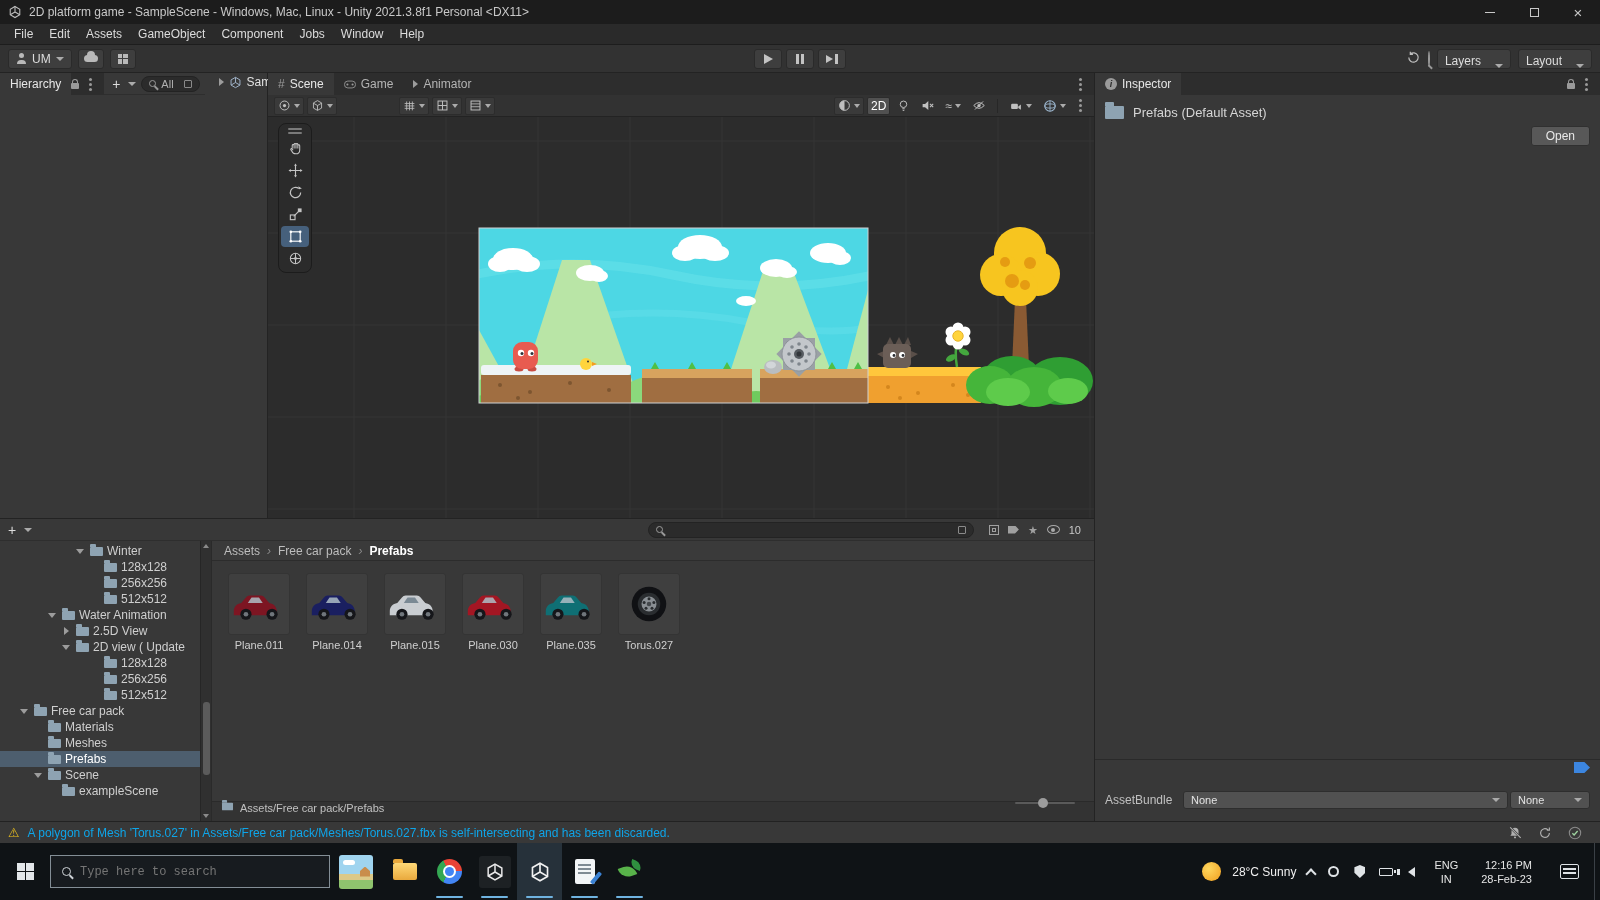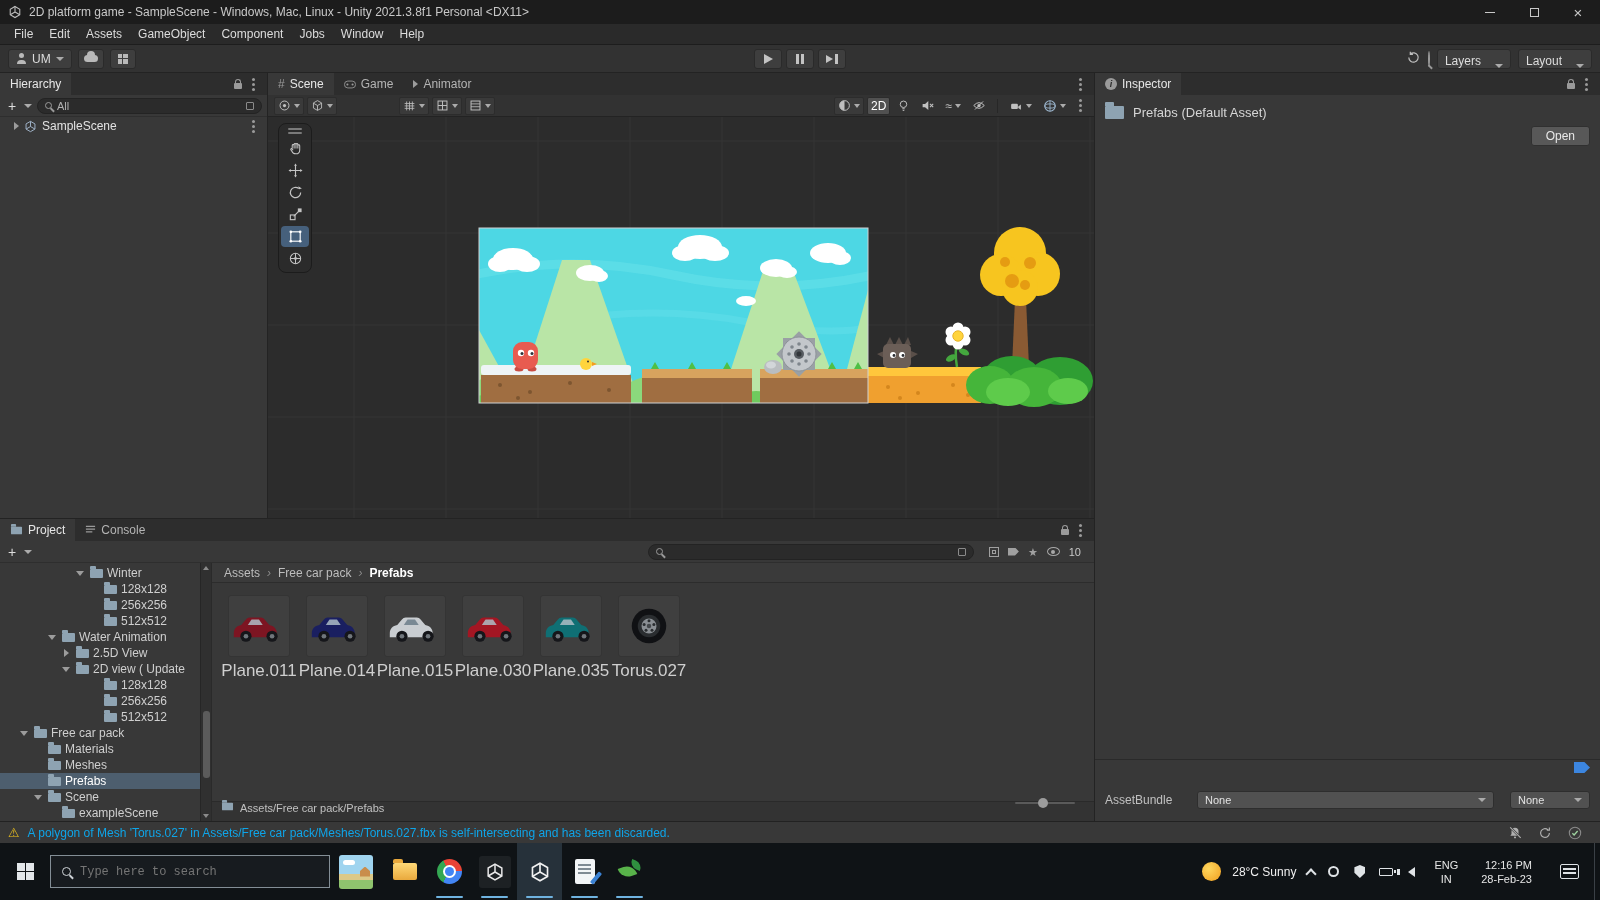--- a/index.html
+++ b/index.html
@@ -57,21 +57,21 @@
 .plus{color:#ddd;font-size:14px;width:14px;text-align:center}
 .plus::before{content:"+"}
 .searchpill{height:16px;background:#2b2b2b;border:1px solid #232323;border-radius:8px;display:flex;align-items:center;padding:0 7px;gap:5px;color:#b0b0b0;font-size:11px}
 .mag{width:7px;height:7px;border:1.5px solid #9a9a9a;border-radius:50%;position:relative;flex:0 0 auto}
 .mag::after{content:"";position:absolute;width:5px;height:1.5px;background:#9a9a9a;transform:rotate(45deg);right:-4px;bottom:-2px}
 .tri-r{width:0;height:0;border-top:4px solid transparent;border-bottom:4px solid transparent;border-left:5px solid #9c9c9c}
 .tri-d{width:0;height:0;border-left:4px solid transparent;border-right:4px solid transparent;border-top:5px solid #9c9c9c}
 .pickbox{width:8px;height:8px;border:1px solid #8a8a8a;border-radius:1px}
 
 
-.hier{width:268px;display:flex;flex-direction:column;border-right:1px solid #232323;background:#383838}
+.hier{width:268px;display:flex;flex-direction:row;border-right:1px solid #232323;background:#383838}
 .hier-row{height:18px;display:flex;align-items:center;gap:5px;padding:0 6px 0 14px;color:#e2e2e2}
 
 
 .scenepanel{flex:1;display:flex;flex-direction:column;min-width:0;background:#383838}
 .scene-tb{height:22px;background:#323232;border-bottom:1px solid #232323;display:flex;align-items:center;padding:0 6px;gap:3px;flex:0 0 auto}
 .stb{height:18px;min-width:20px;padding:0 3px;display:flex;align-items:center;justify-content:center;gap:3px;border-radius:2px;color:#c0c0c0;background:#3a3a3a;border:1px solid #2c2c2c}
 .stb.flat{background:transparent;border-color:transparent}
 .stb.on{background:#515151;color:#fff}
 .stb-gap{width:56px}
 .stb-sep{width:1px;height:14px;background:#272727;margin:0 4px}
@@ -108,37 +108,37 @@
 .vsb .tri-dn{width:0;height:0;border-left:3px solid transparent;border-right:3px solid transparent;border-top:4px solid #8a8a8a}
 .vsb-track{flex:1;width:7px;position:relative;margin:2px 0}
 .vsb-thumb{position:absolute;top:58%;height:28%;width:7px;background:#5b5b5b;border-radius:3px}
 .pright{flex:1;display:flex;flex-direction:column;min-width:0}
 .crumbs{height:20px;background:#3a3a3a;border-bottom:1px solid #2c2c2c;display:flex;align-items:center;padding:0 12px;gap:7px;color:#bdbdbd;flex:0 0 auto}
 .crumb-sep::before{content:"›";color:#8b8b8b}
 .crumb-leaf{color:#fff;font-weight:bold}
 .agrid{flex:1;padding:12px 0 0 15px;display:flex;align-items:flex-start;gap:14px;overflow:hidden}
 .aitem{width:64px;display:flex;flex-direction:column;align-items:center}
 .thumb{width:62px;height:62px;background:#3f3f3f;border:1px solid #343434;border-radius:3px;display:flex;align-items:center;justify-content:center}
-.alabel{margin-top:4px;font-size:17px;color:#cfcfcf;text-align:center;white-space:nowrap}
+.alabel{margin-top:4px;font-size:11px;color:#cfcfcf;text-align:center;white-space:nowrap}
 .pathbar{height:20px;background:#333;border-top:1px solid #2a2a2a;display:flex;align-items:flex-start;padding:0 9px;gap:6px;color:#c0c0c0;font-size:11px;flex:0 0 auto}
 .zoom-slider{margin-left:auto;width:60px;height:2px;background:#5a5a5a;border-radius:1px;position:relative;margin-right:10px}
 .zoom-knob{position:absolute;left:38%;top:-4px;width:10px;height:10px;border-radius:50%;background:#9c9c9c}
 
 
 .insp{flex:1;background:#383838;display:flex;flex-direction:column;border-left:1px solid #232323;min-width:0}
 .info-ic{width:12px;height:12px;border-radius:50%;background:#9a9a9a;color:#2d2d2d;font-size:9px;font-weight:bold;display:flex;align-items:center;justify-content:center}
 .info-ic::before{content:"i"}
 .insp-head{padding:10px 10px 2px;display:flex;align-items:center;gap:9px}
 .insp-title{color:#d6d6d6;font-size:13px}
 .open-row{display:flex;justify-content:flex-end;padding:4px 10px 8px}
 .btn{background:#585858;border:1px solid #303030;border-radius:3px;height:20px;padding:0 14px;color:#e8e8e8;display:flex;align-items:center;font-size:12px}
 .insp-foot{border-top:1px solid #2a2a2a;margin-top:auto}
 .al-head{padding:7px 10px 4px;color:#d2d2d2;font-weight:bold}
 .tagbtn-row{display:flex;justify-content:flex-end;padding:2px 10px 16px}
-.ab-row{display:flex;align-items:center;gap:16px;padding:2px 10px 12px}
+.ab-row{display:flex;align-items:center;gap:2px;padding:2px 10px 12px}
 .ab-label{color:#c0c0c0;width:76px;flex:0 0 auto}
 .drop{background:#515151;border:1px solid #2e2e2e;border-radius:3px;height:18px;display:flex;align-items:center;justify-content:space-between;padding:0 7px;color:#e2e2e2;font-size:11px}
 .drop.wide{flex:1}
 .drop.narrow{width:80px;flex:0 0 auto}
 
 
 .statusbar{height:22px;background:#383838;border-top:1px solid #222;display:flex;align-items:center;padding:0 8px;gap:8px;flex:0 0 auto}
 .warn-ic::before{content:"⚠";color:#f2c51d;font-size:13px;line-height:1}
 .warn-text{color:#0ea5e9;font-size:12px;white-space:nowrap}
 .status-right{margin-left:auto;display:flex;align-items:center;gap:16px;padding-right:10px}
@@ -633,36 +633,20 @@
                     <path d="M8 2.5v11M2.5 8h11" stroke="#c4c4c4" stroke-width="1.1"></path>
                     <circle cx="8" cy="8" r="1.5" fill="#c4c4c4"></circle>
                   </svg>
                 </span>
             </div>
           </div>
         </div>
       </div>
 
       <div class="proj">
-        <div class="ptabs">
-          <span class="ptab active">
-              <i class="fo" style="transform:scale(.85)"></i>
-              <span>Project</span>
-            </span>
-          <span class="ptab">
-              <svg width="11" height="10" viewBox="0 0 12 10">
-                <path d="M1 1h10M1 4h10M1 7h7" stroke="#9a9a9a" stroke-width="1.4"></path>
-              </svg>
-              <span>Console</span>
-            </span>
-          <span class="tab-end">
-              <i class="lock"></i>
-              <i class="kebab"></i>
-            </span>
-        </div>
         <div class="panelbar">
           <span class="plus"></span>
           <i class="cdown"></i>
           <span class="searchpill proj-search">
             <i class="mag"></i>
             <span class="flex1"></span>
             <i class="pickbox"></i>
           </span>
           <span class="proj-icons">
             <i class="cube-ic"></i>

